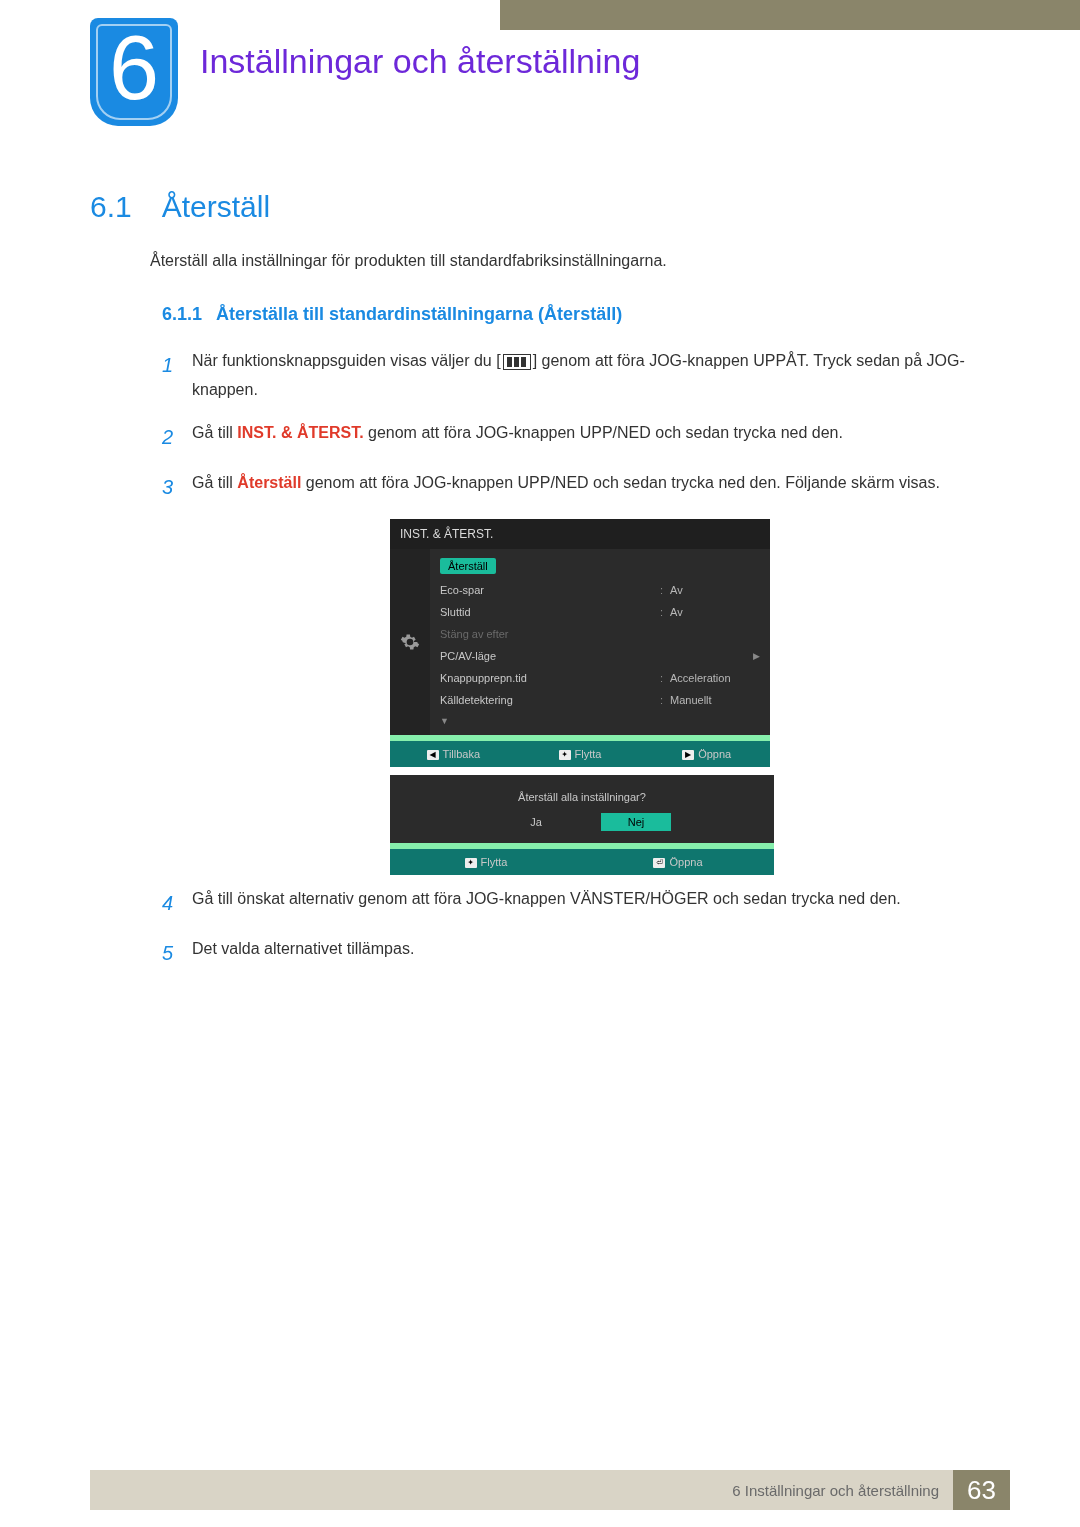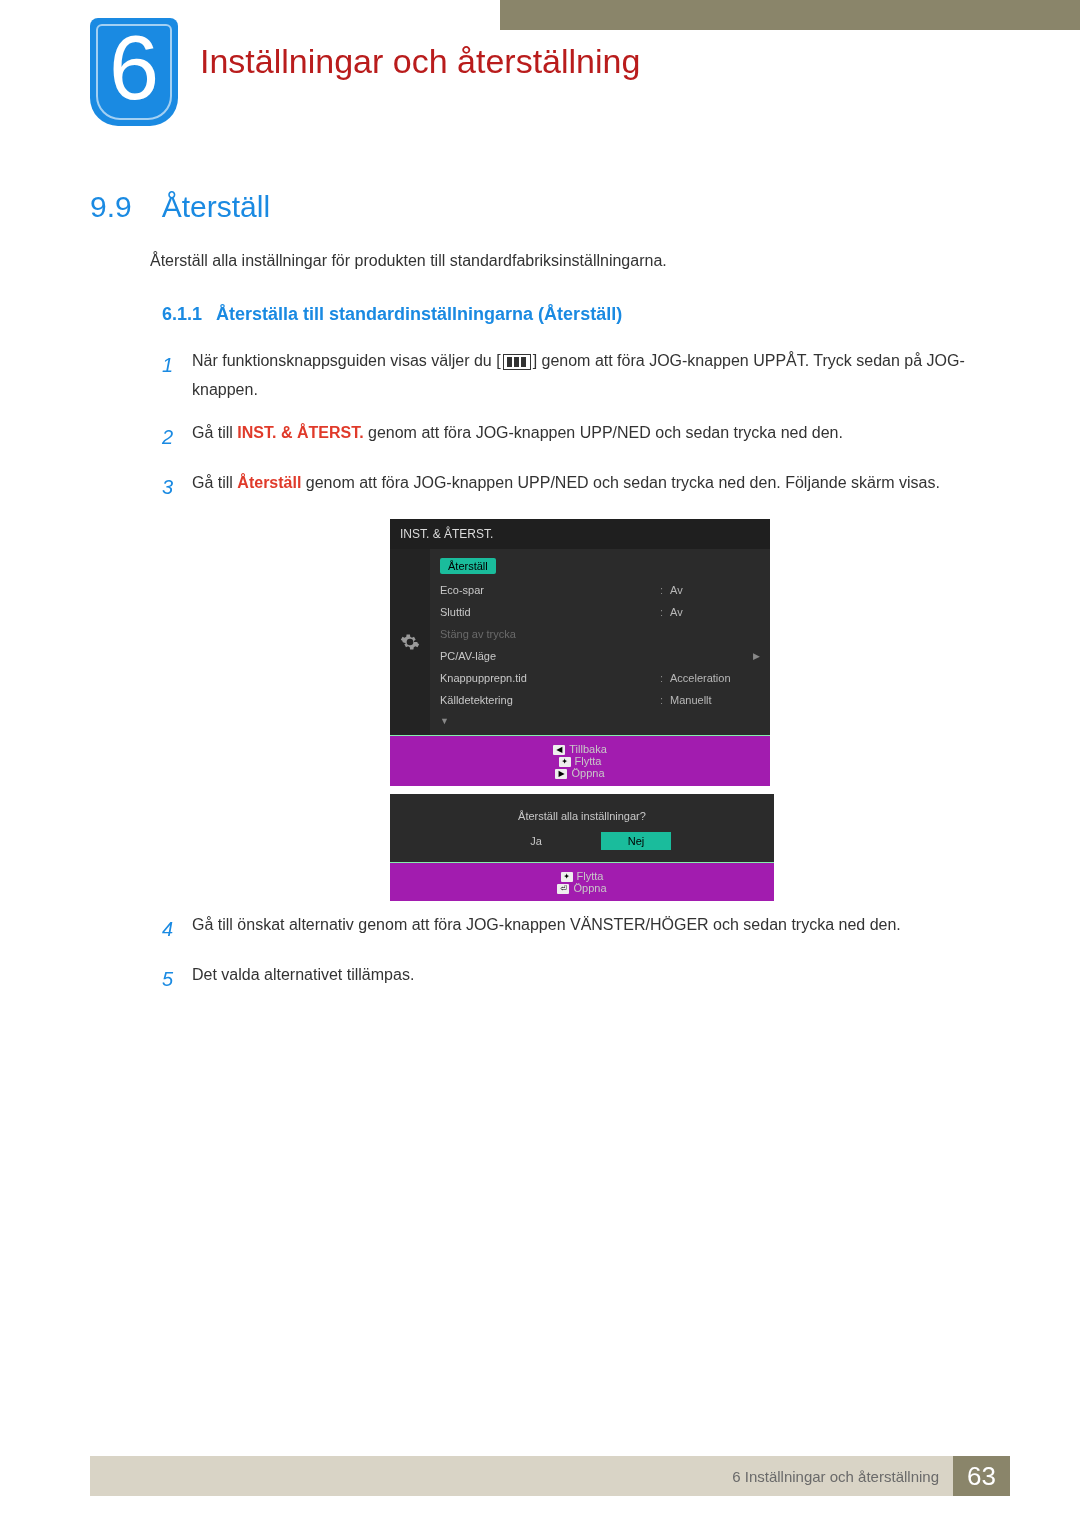--- a/index.html
+++ b/index.html
@@ -34,21 +34,21 @@
     content: "";
     position: absolute;
     left: 6px; top: 6px; right: 6px; bottom: 6px;
     border: 2px solid rgba(255,255,255,0.6);
     border-radius: 6px 6px 24px 24px;
   }
   .chapter-title {
     position: absolute;
     left: 200px; top: 42px;
     font-size: 34px;
-    color: #b91c1c;
+    color: #6d28d9;
     font-weight: 500;
   }
   .content {
     position: absolute;
     left: 90px; right: 70px;
     top: 190px;
   }
   .h1 {
     font-size: 30px;
     color: #1a8ae2;
@@ -141,24 +141,23 @@
   }
   .osd-row.dim .label { color: #6a6a6a; }
   .osd-row .caret {
     color: #888; font-size: 9px; width: 10px; text-align: right;
   }
   .osd-row .down {
     color: #888; font-size: 9px;
   }
   .osd-nav {
     display: flex;
-    border-top: 1px solid #86efac;
+    border-top: 6px solid #86efac;
     padding: 7px 0;
-    background: #a21caf;
-    flex-direction: column;
+    background: #0f766e;
   }
   .osd-nav .nbtn {
     flex: 1;
     text-align: center;
     color: #c8c8c8;
     font-size: 11px;
   }
   .osd-nav .ico {
     display: inline-block;
     width: 12px; height: 10px;
@@ -192,21 +191,21 @@
   .osd2-btn {
     width: 70px;
     padding: 3px 0;
     text-align: center;
     font-size: 11px;
   }
   .osd2-btn.sel { background: #1abc9c; color: #000; }
   .footer {
     position: absolute;
     left: 90px; right: 0;
-    bottom: 31px;
+    bottom: 17px;
     height: 40px;
     display: flex;
     align-items: stretch;
   }
   .footer-bar {
     flex: 1;
     background: #d9d4c6;
     display: flex;
     align-items: center;
     justify-content: flex-end;
@@ -232,21 +231,21 @@
 <div class="top-bar"></div>
 
 <div class="chapter-badge">
   <span>6</span>
 </div>
 <div class="chapter-title">Inställningar och återställning</div>
 
 <div class="content">
 
   <div class="h1">
-    <span class="num">9.9</span><span>Återställ</span>
+    <span class="num">6.1</span><span>Återställ</span>
   </div>
 
   <div class="intro">Återställ alla inställningar för produkten till standardfabriksinställningarna.</div>
 
   <div class="h2">
     <span class="num">6.1.1</span><span>Återställa till standardinställningarna (Återställ)</span>
   </div>
 
   <div class="step">
     <div class="step-num">1</div>
@@ -293,21 +292,21 @@
             <span class="label">Eco-spar</span>
             <span class="colon">:</span>
             <span class="value">Av</span>
           </div>
           <div class="osd-row">
             <span class="label">Sluttid</span>
             <span class="colon">:</span>
             <span class="value">Av</span>
           </div>
           <div class="osd-row dim">
-            <span class="label">Stäng av trycka</span>
+            <span class="label">Stäng av efter</span>
           </div>
           <div class="osd-row">
             <span class="label">PC/AV-läge</span>
             <span class="caret">▶</span>
           </div>
           <div class="osd-row">
             <span class="label">Knappupprepn.tid</span>
             <span class="colon">:</span>
             <span class="value">Acceleration</span>
           </div>

